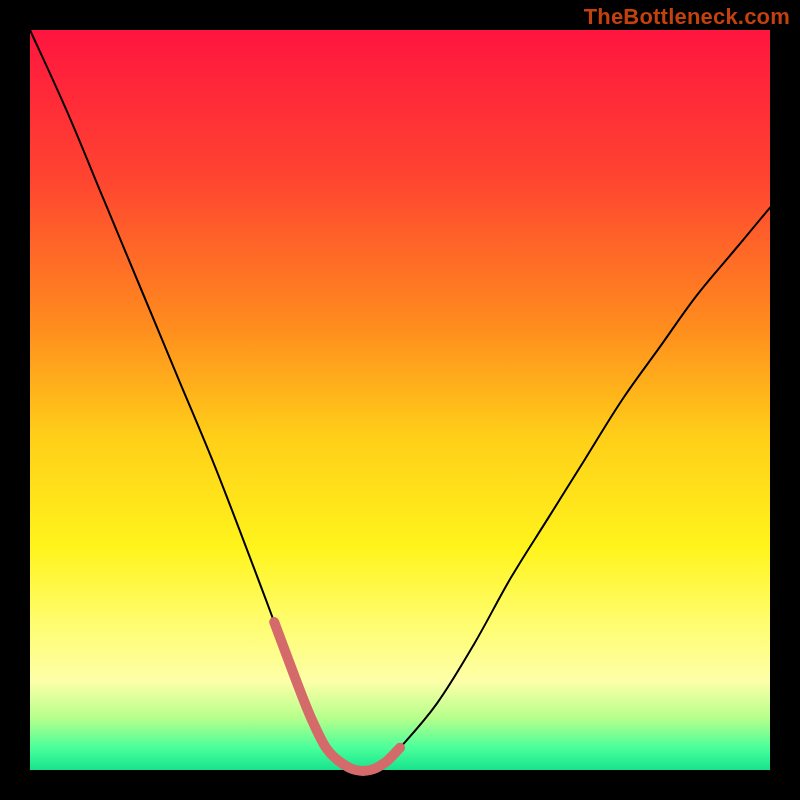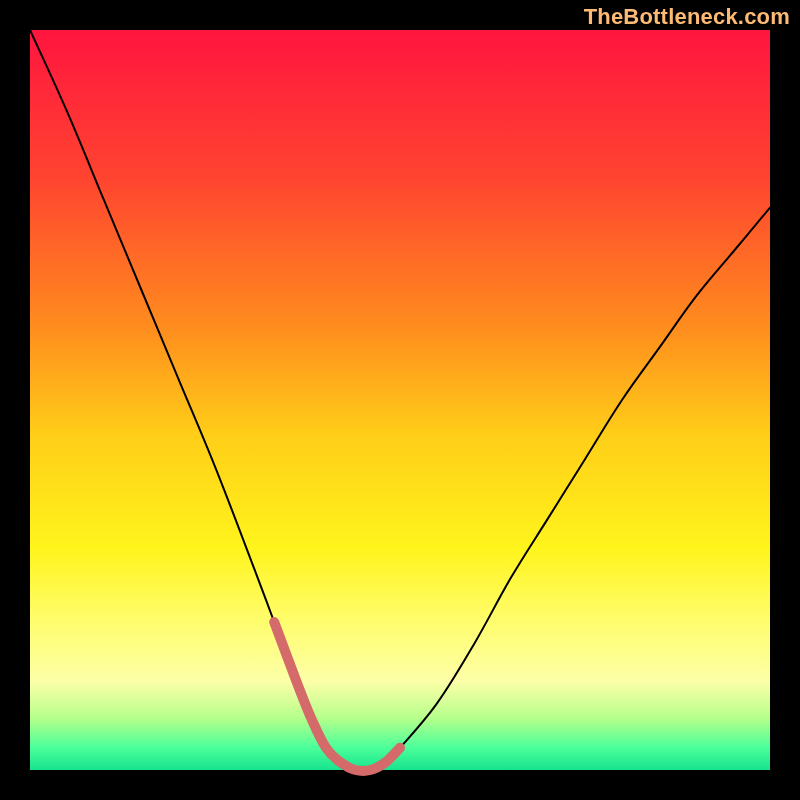--- a/index.html
+++ b/index.html
@@ -14,21 +14,21 @@
   .frame {
     position: relative;
     width: 800px;
     height: 800px;
     background: #000;
   }
   .watermark {
     position: absolute;
     top: 4px;
     right: 10px;
-    color: #fdba74;
+    color: #c2410c;
     font-size: 22px;
     font-weight: 600;
     z-index: 10;
     letter-spacing: 0.2px;
   }
   svg {
     position: absolute;
     top: 0;
     left: 0;
     display: block;

